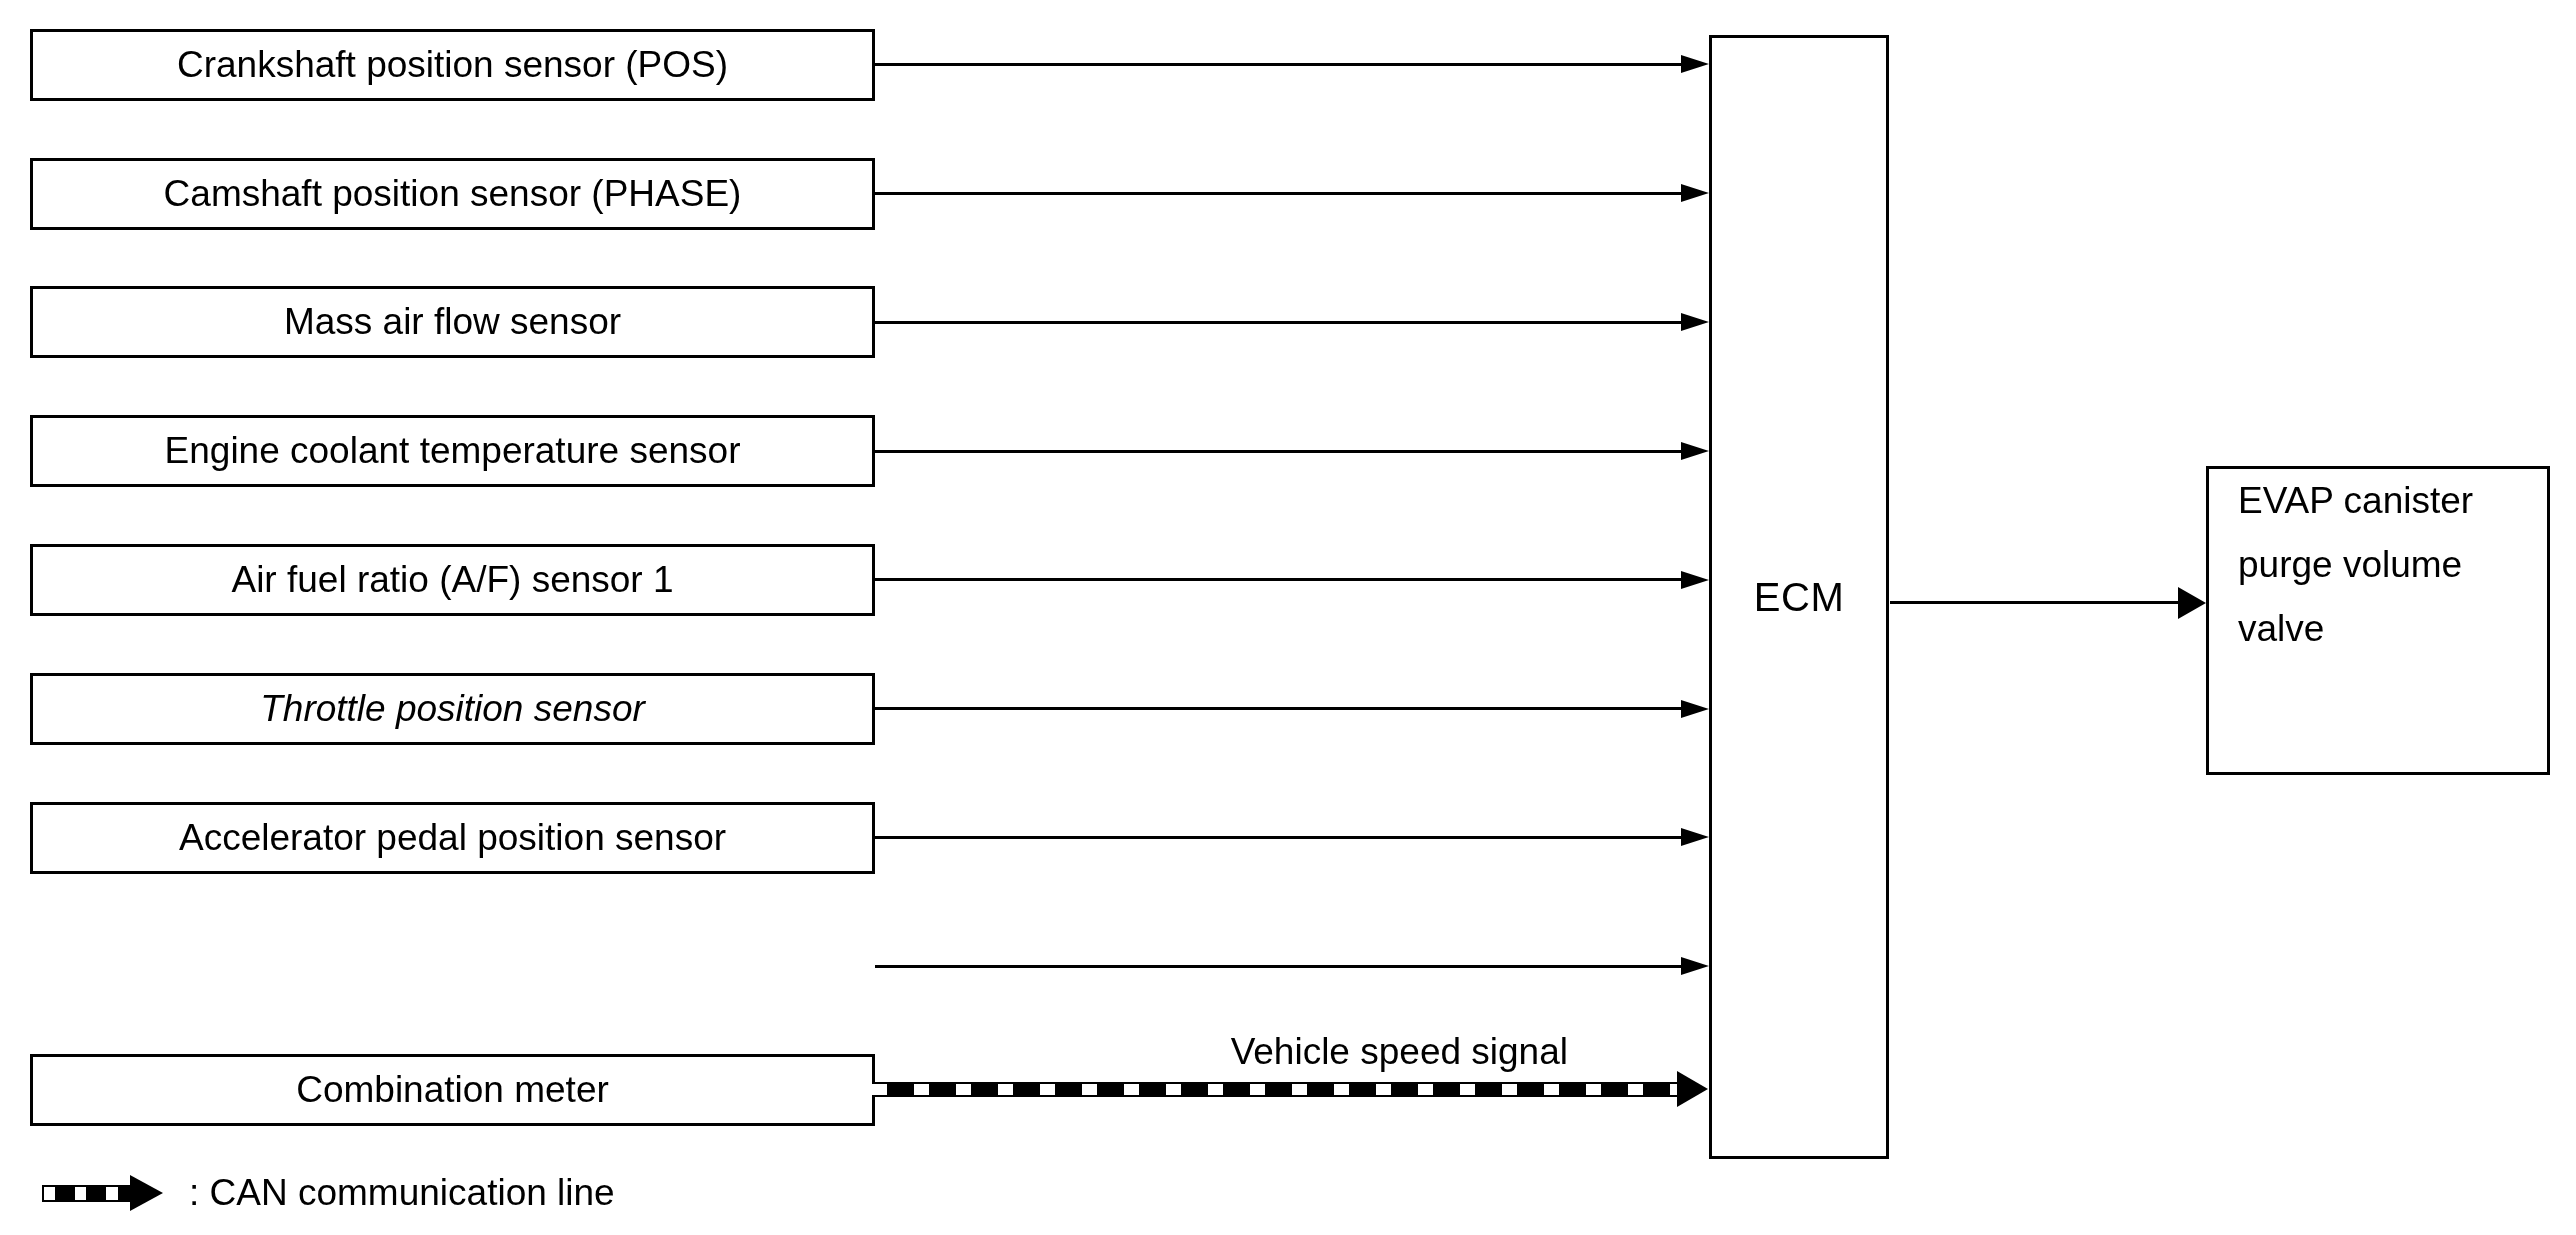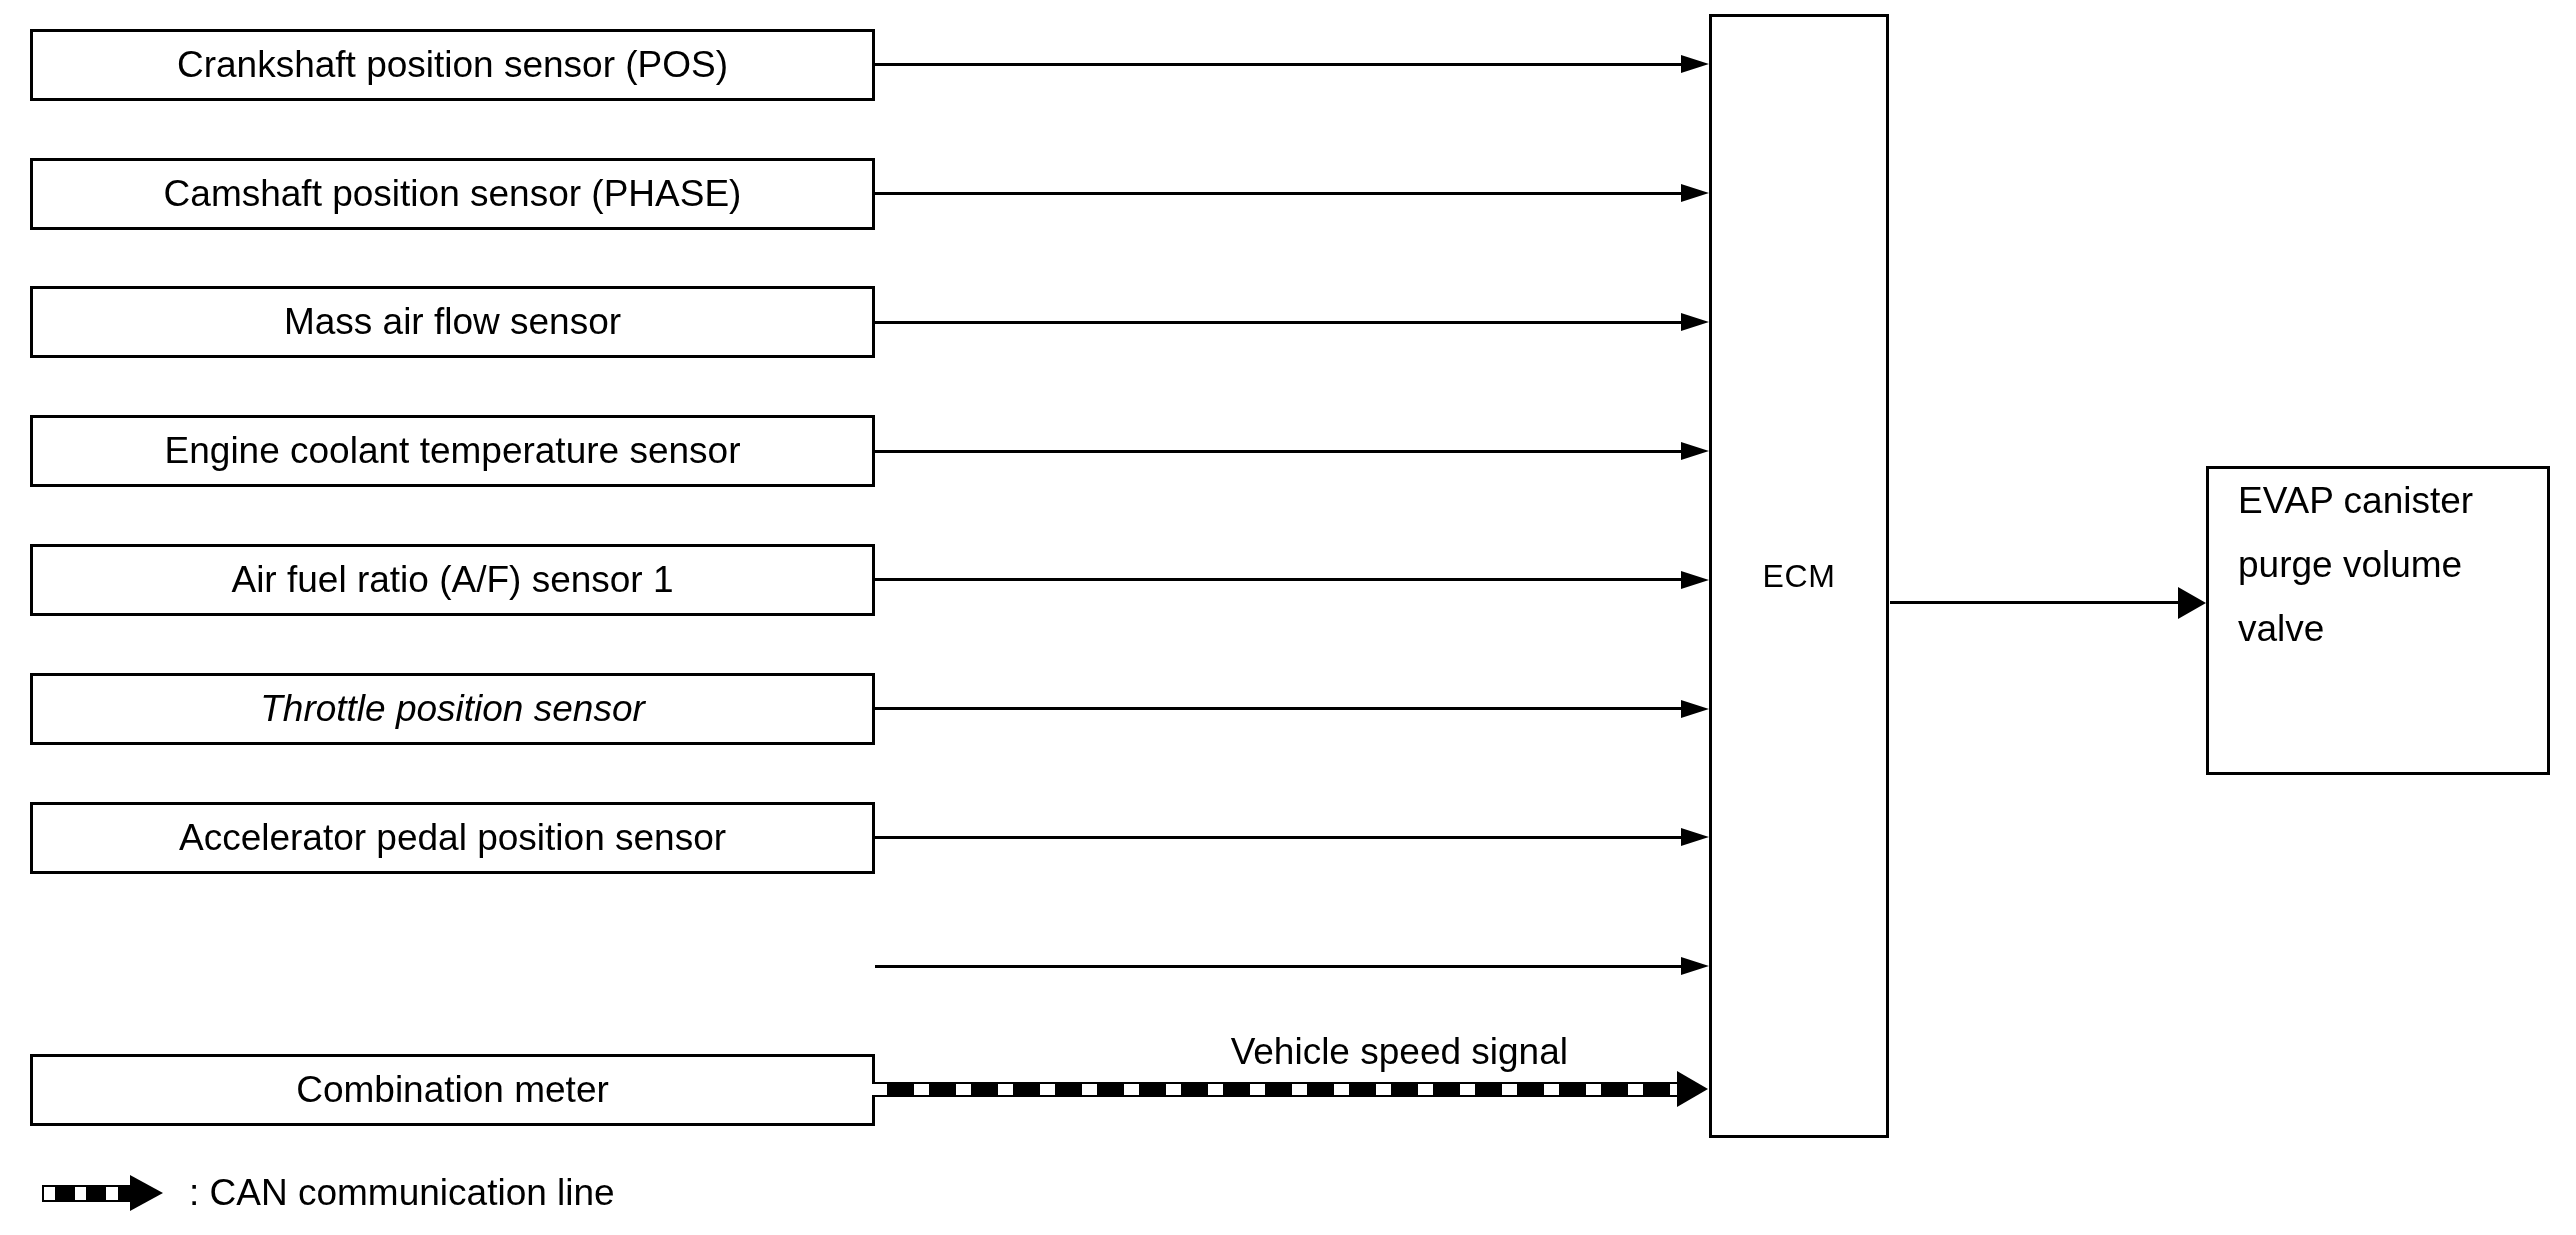--- a/index.html
+++ b/index.html
@@ -36,23 +36,23 @@
   .b1 { top: 158px; }
   .b2 { top: 286px; }
   .b3 { top: 415px; }
   .b4 { top: 544px; }
   .b5 { top: 673px; font-style: italic; }
   .b6 { top: 802px; }
   .b7 { top: 931px; }
   .b8 { top: 1054px; }
 
   .ecm {
-    left: 1709px; top: 14px;
+    left: 1709px; top: 35px;
     width: 180px; height: 1124px;
-    font-size: 32px;
+    font-size: 40px;
     letter-spacing: 0.6px;
   }
 
   .evap {
     left: 2206px; top: 466px;
     width: 344px; height: 309px;
     display: flex;
     flex-direction: column;
     align-items: flex-start;
     justify-content: flex-start;

